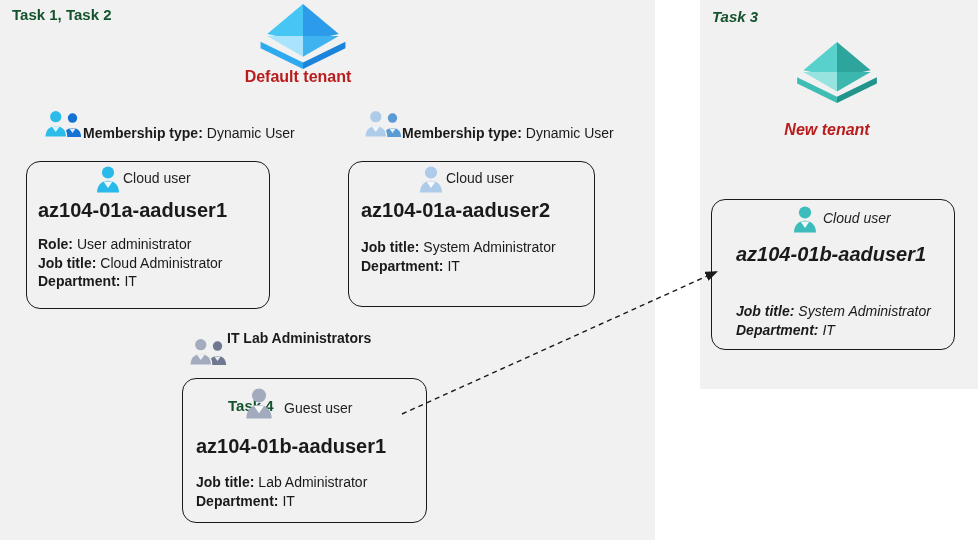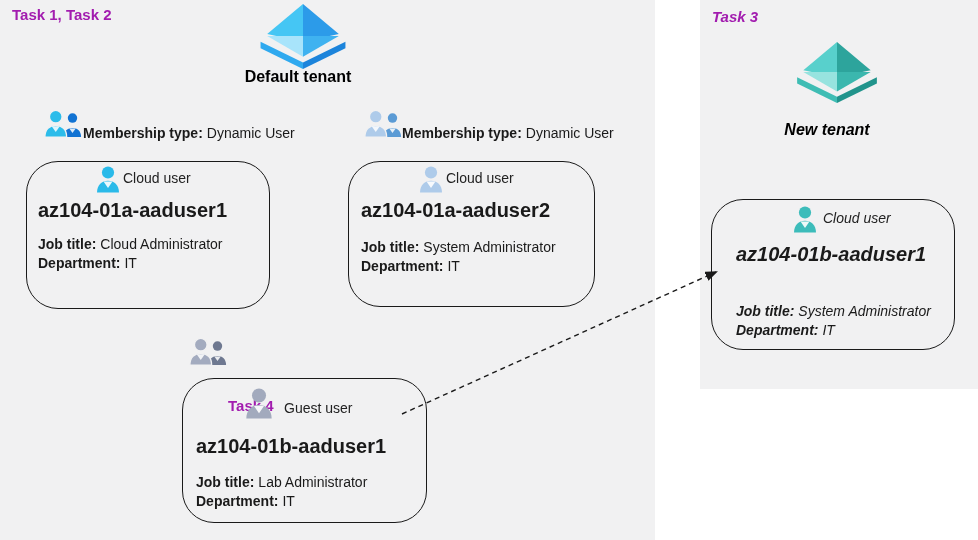--- a/index.html
+++ b/index.html
@@ -1,26 +1,26 @@
 <!DOCTYPE html>
 <html><head>
 <meta charset="utf-8">
 <style>
   html,body{margin:0;padding:0;background:#ffffff;}
   #stage{position:relative;width:978px;height:540px;background:#ffffff;overflow:hidden;
          font-family:"Liberation Sans","DejaVu Sans",sans-serif;color:#1a1a1a;}
   .panel{position:absolute;background:#f1f1f2;}
   .abs{position:absolute;}
-  .task-label{font-size:15px;font-weight:bold;color:#a21caf;white-space:nowrap;}
-  .tenant-title{font-size:16px;font-weight:bold;color:#000000;text-align:center;white-space:nowrap;}
+  .task-label{font-size:15px;font-weight:bold;color:#14532d;white-space:nowrap;}
+  .tenant-title{font-size:16px;font-weight:bold;color:#b91c1c;text-align:center;white-space:nowrap;}
   .group-name{font-size:14px;font-weight:bold;white-space:nowrap;}
   .membership{font-size:14px;white-space:nowrap;}
   .membership b{font-weight:bold;}
   .membership .val{padding-left:4px;}
-  .card{position:absolute;border:1.6px solid #1a1a1a;border-radius:32px;background:transparent;}
+  .card{position:absolute;border:1.6px solid #1a1a1a;border-radius:14px;background:transparent;}
   .type-label{font-size:14px;color:#222;white-space:nowrap;}
   .username{font-size:20px;font-weight:bold;white-space:nowrap;}
   .field{font-size:14px;line-height:18.5px;white-space:nowrap;}
   .field b{font-weight:bold;}
   .field .val{padding-left:4px;}
   svg{display:block;}
   #arrow-overlay{position:absolute;left:0;top:0;pointer-events:none;}
 </style>
 </head>
 <body>
@@ -56,20 +56,21 @@
 
     <div class="card" style="left:26px;top:161px;width:242px;height:146px;">
       <svg class="abs" style="left:68px;top:3px;" width="26" height="28" viewBox="0 0 32 34">
         <circle cx="16" cy="9" r="7.5" fill="#2ABAE9"></circle>
         <path d="M2.5,33.5 C2.5,24 8.5,19 16,19 C23.5,19 29.5,24 29.5,33.5 Z" fill="#2ABAE9"></path>
         <path d="M10.5,20 L16,28 L21.5,20 Z" fill="#ffffff" opacity="0.9"></path>
       </svg>
       <div class="type-label abs" style="left:96px;top:8px;">Cloud user</div>
       <div class="username abs" style="left:11px;top:37px;">az104-01a-aaduser1</div>
       <div class="abs" style="left:11px;top:73px;">
+        <div class="field"><b>Role:</b><span class="val">User administrator</span></div>
         <div class="field"><b>Job title:</b><span class="val">Cloud Administrator</span></div>
         <div class="field"><b>Department:</b><span class="val">IT</span></div>
       </div>
     </div>
 
     <svg class="abs" style="left:364px;top:109px;" width="38" height="29" viewBox="0 0 42 32">
       <circle cx="31.5" cy="10" r="5.2" fill="#5B9BD5"></circle>
       <path d="M22,31 C22,24.5 26,21 31.5,21 C37,21 41,24.5 41,31 Z" fill="#5B9BD5"></path>
       <path d="M28,21.5 L31.5,26.5 L35,21.5 Z" fill="#ffffff" opacity="0.85"></path>
       <circle cx="13" cy="8.5" r="7" stroke="#f1f1f2" stroke-width="1.5" fill="#AECBEA"></circle>
@@ -95,20 +96,21 @@
     </div>
 
     <svg class="abs" style="left:189px;top:337px;" width="38" height="29" viewBox="0 0 42 32">
       <circle cx="31.5" cy="10" r="5.2" fill="#6E7890"></circle>
       <path d="M22,31 C22,24.5 26,21 31.5,21 C37,21 41,24.5 41,31 Z" fill="#6E7890"></path>
       <path d="M28,21.5 L31.5,26.5 L35,21.5 Z" fill="#ffffff" opacity="0.85"></path>
       <circle cx="13" cy="8.5" r="7" stroke="#f1f1f2" stroke-width="1.5" fill="#A3ABBF"></circle>
       <path d="M1,31 C1,22.5 6,18 13,18 C20,18 25,22.5 25,31 Z" stroke="#f1f1f2" stroke-width="1.5" fill="#A3ABBF"></path>
       <path d="M8.5,19 L13,25.5 L17.5,19 Z" fill="#ffffff" opacity="0.85"></path>
     </svg>
+    <div class="group-name abs" style="left:227px;top:330px;">IT Lab Administrators</div>
 
     <div class="card" style="left:182px;top:378px;width:243px;height:143px;">
       <div class="task-label abs" style="left:14px;top:18px;margin-left:31px;">Task 4</div>
       <svg class="abs" style="left:61px;top:8px;" width="30" height="32" viewBox="0 0 32 34">
         <circle cx="16" cy="9" r="7.5" fill="#A2AABD"></circle>
         <path d="M2.5,33.5 C2.5,24 8.5,19 16,19 C23.5,19 29.5,24 29.5,33.5 Z" fill="#A2AABD"></path>
         <path d="M10.5,20 L16,28 L21.5,20 Z" fill="#ffffff" opacity="0.9"></path>
       </svg>
       <div class="type-label abs" style="left:101px;top:21px;">Guest user</div>
       <div class="username abs" style="left:13px;top:56px;">az104-01b-aaduser1</div>

